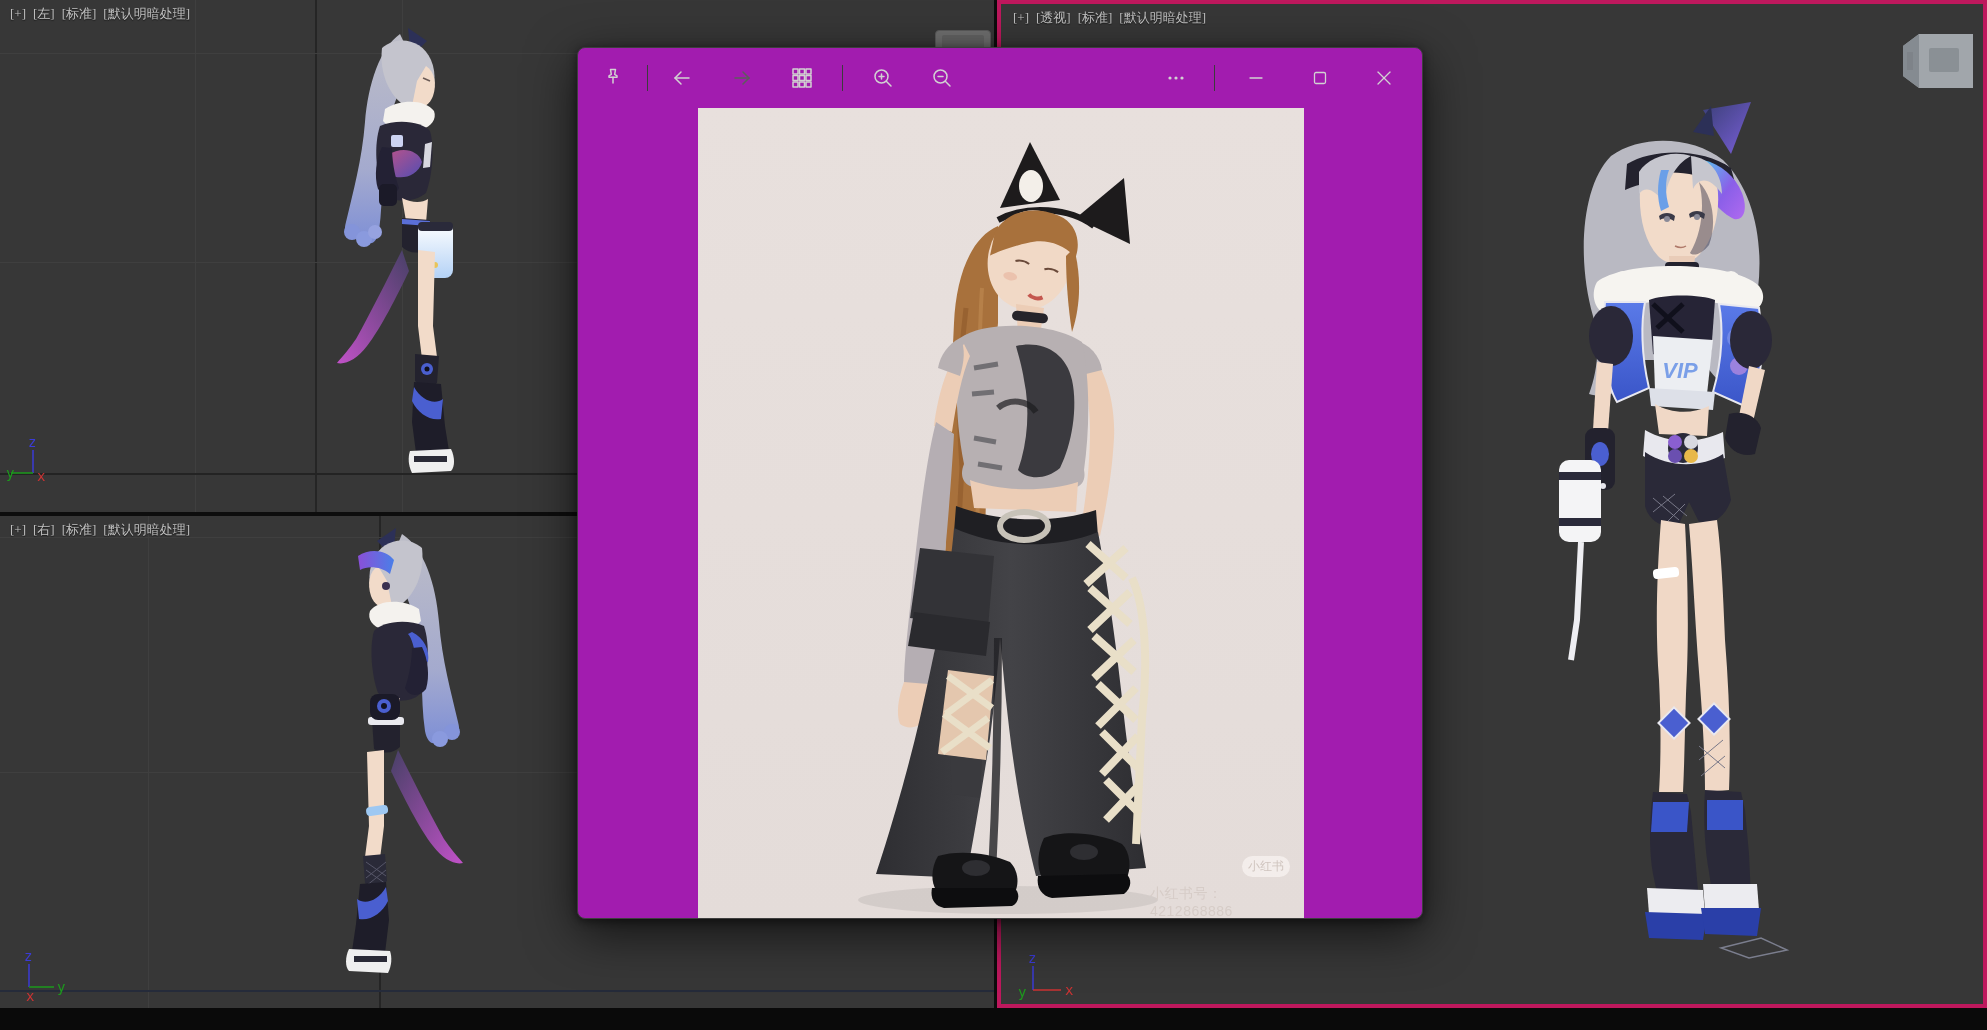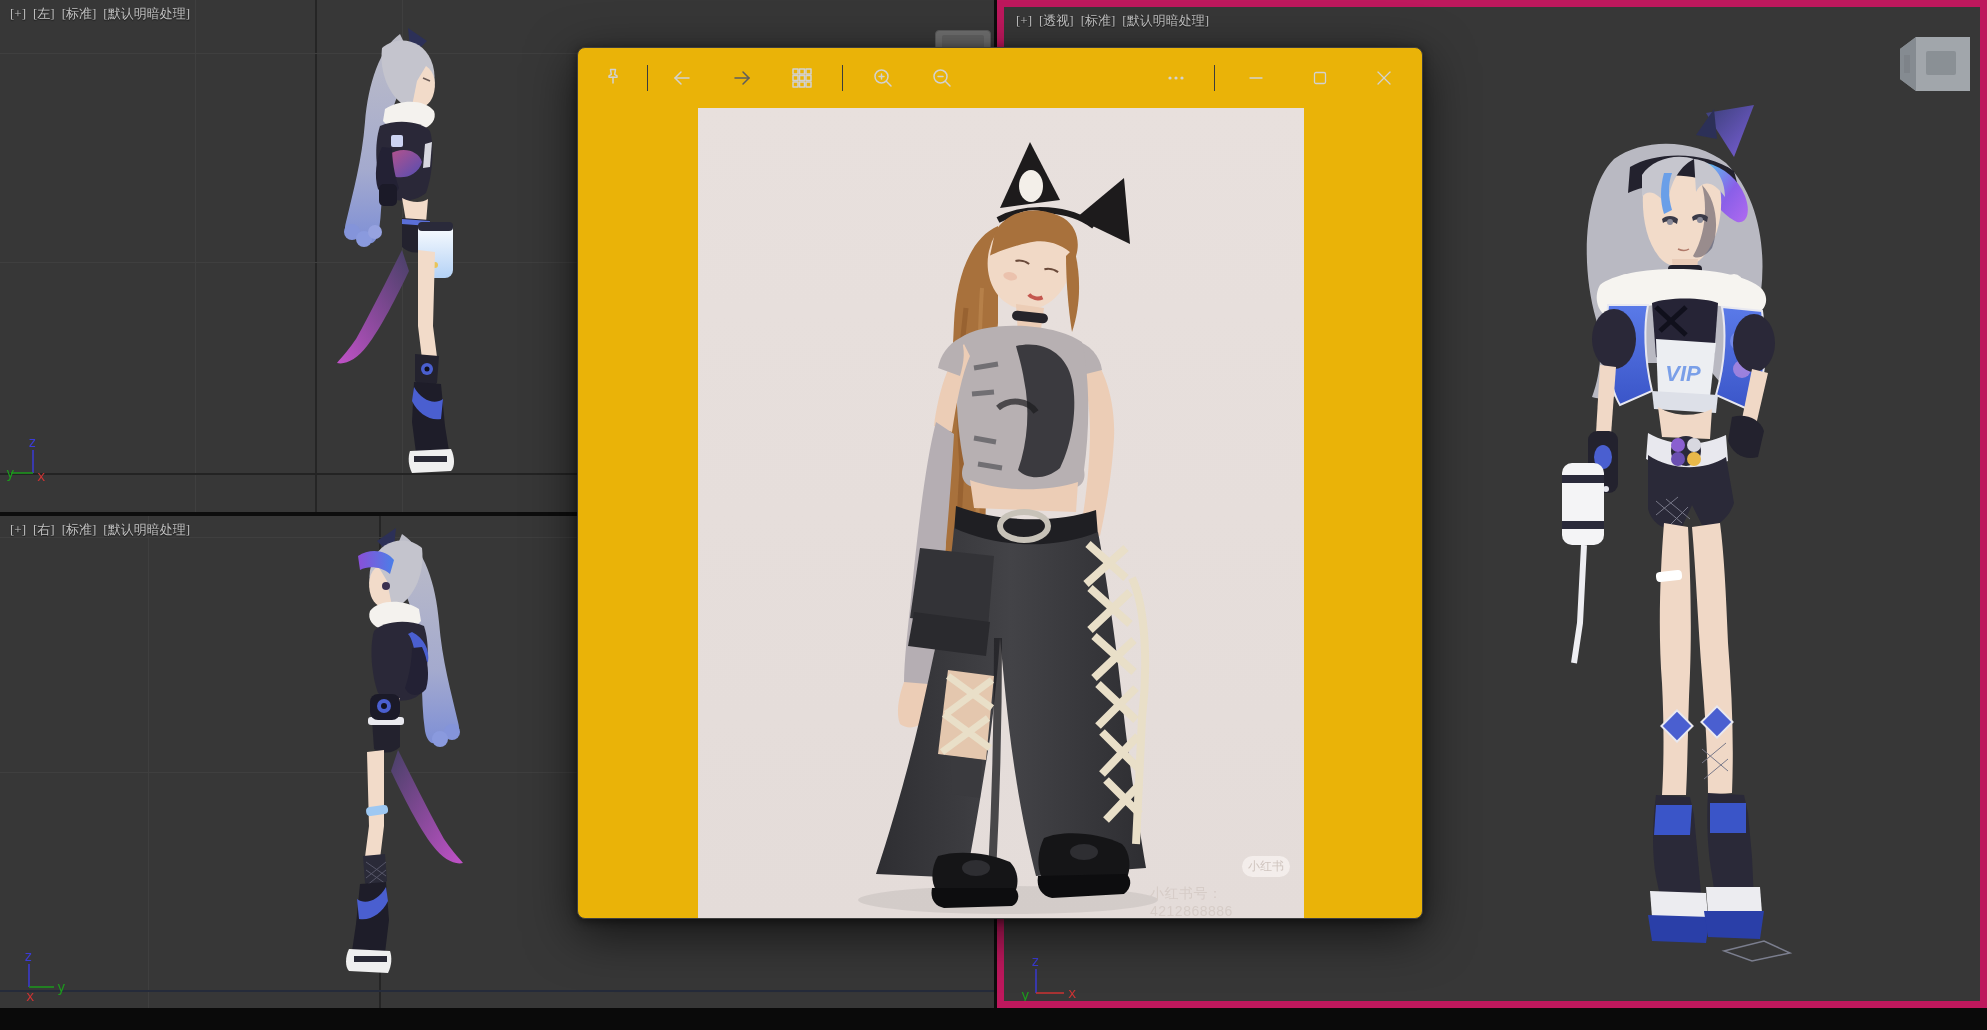--- a/index.html
+++ b/index.html
@@ -4,21 +4,21 @@
 <style>
   html,body{margin:0;padding:0;background:#0b0b0b;}
   *{box-sizing:border-box;}
   body{font-family:"Liberation Sans", sans-serif;}
   .stage{position:relative;width:1987px;height:1030px;background:#0b0b0b;overflow:hidden;}
 
   
   .viewport{position:absolute;background:#373737;overflow:hidden;}
   .vp-tl{left:0;top:0;width:994px;height:512px;}
   .vp-bl{left:0;top:516px;width:994px;height:492px;padding-left:8px;}
-  .vp-r{left:997px;top:0;width:990px;height:1008px;border:7px solid #be185d;}
+  .vp-r{left:997px;top:0;width:990px;height:1008px;border:4px solid #be185d;}
   .vp-label{position:absolute;left:10px;top:4px;z-index:4;white-space:nowrap;cursor:default;font-family:Liberation Serif, serif;}
   .vp-label span{color:#c2c2c2;font-size:13px;margin-right:7px;text-shadow:0 1px 1px rgba(0,0,0,.6);}
   .gridline{position:absolute;}
   .gl-v{width:1px;top:0;bottom:0;background:#3f3f3f;}
   .gl-v.dark{width:2px;background:#252525;}
   .gl-h{height:1px;left:0;right:0;background:#3f3f3f;}
   .gl-h.dark{height:2px;background:#232323;}
   .gl-h.ground-blue{height:2px;background:#252b3a;}
 
   
@@ -29,21 +29,21 @@
 
   
   .viewcube{position:absolute;right:4px;top:22px;width:94px;height:74px;z-index:4;opacity:.95;}
 
   
   .hidden-tab{position:absolute;left:935px;top:30px;width:56px;height:18px;background:#6f6f6f;
     border-radius:4px 4px 0 0;z-index:5;border:1px solid #5a5a5a;}
   .hidden-tab .inner{position:absolute;left:6px;right:6px;top:4px;bottom:0;background:#636363;border-radius:2px 2px 0 0;}
 
   
-  .photos-window{position:absolute;left:577px;top:47px;width:846px;height:872px;background:#eab308;
+  .photos-window{position:absolute;left:577px;top:47px;width:846px;height:872px;background:#a21caf;
     border:1px solid #3e3e3e;border-radius:8px;z-index:10;box-shadow:0 14px 50px rgba(0,0,0,.65), 0 2px 10px rgba(0,0,0,.5);}
   .toolbar{display:flex;align-items:center;height:60px;padding:0 15px;}
   .tb-btn{width:40px;height:40px;border:none;background:transparent;display:flex;align-items:center;justify-content:center;
     border-radius:5px;cursor:pointer;padding:0;}
   .tb-btn svg{stroke:#d2d2d2;fill:none;stroke-width:1.5;stroke-linecap:round;stroke-linejoin:round;}
   .tb-btn.disabled svg{stroke:#5d5d5d;}
   .tb-btn.dots svg circle{fill:#d2d2d2;stroke:none;}
   .tb-sep{width:1px;height:26px;background:#3c3c3c;margin:0 14px;}
   .win-btn{width:46px;height:58px;border:none;background:transparent;display:flex;align-items:center;justify-content:center;cursor:pointer;}
   .win-btn svg{stroke:#d2d2d2;fill:none;stroke-width:1.3;stroke-linecap:round;}

